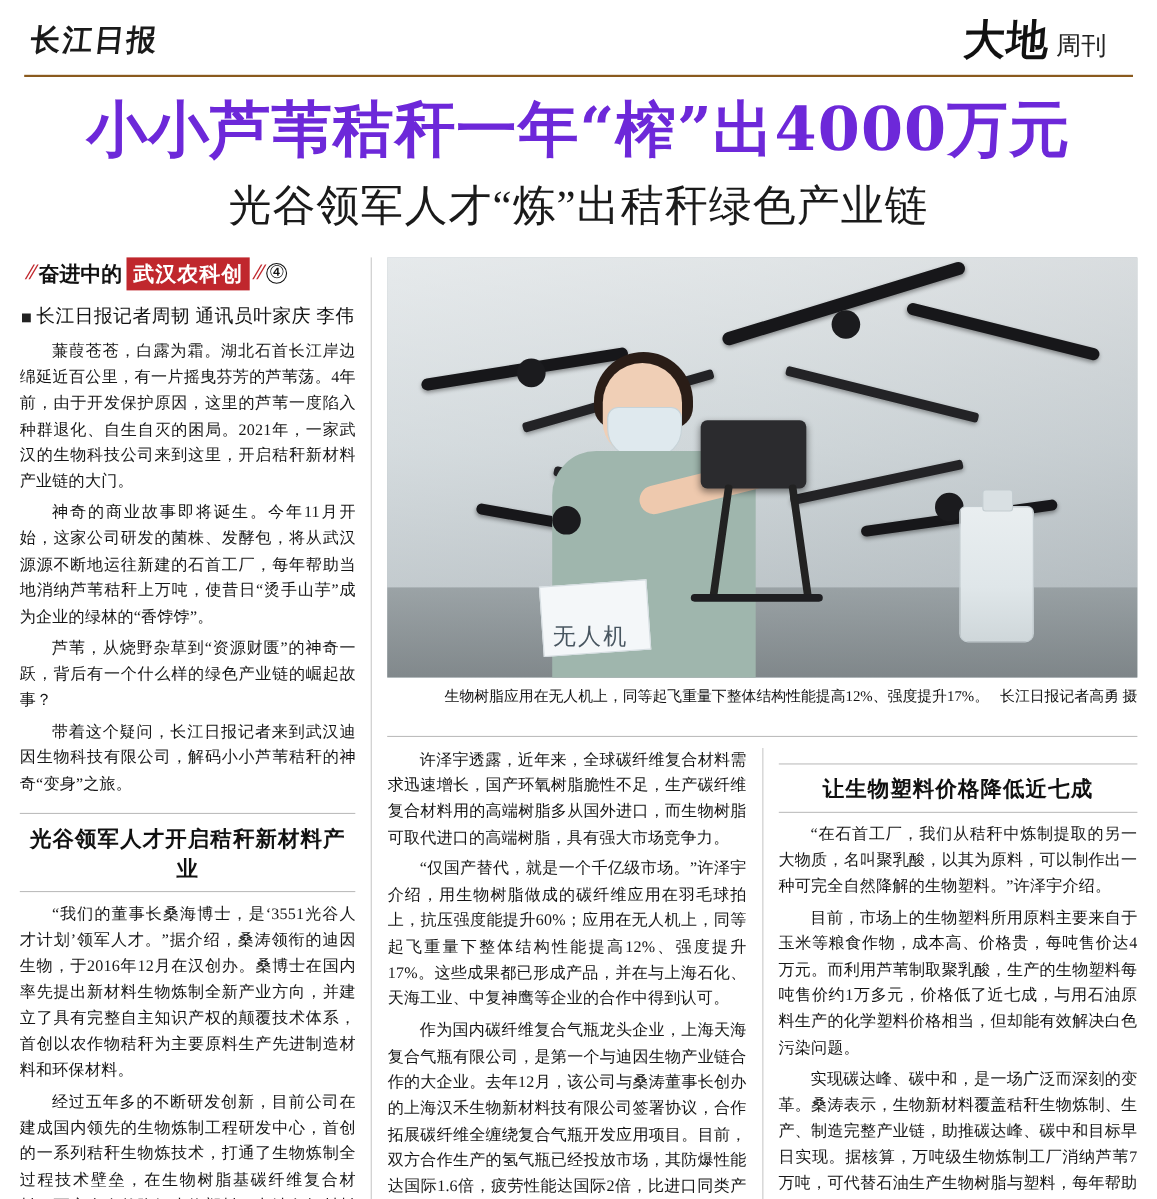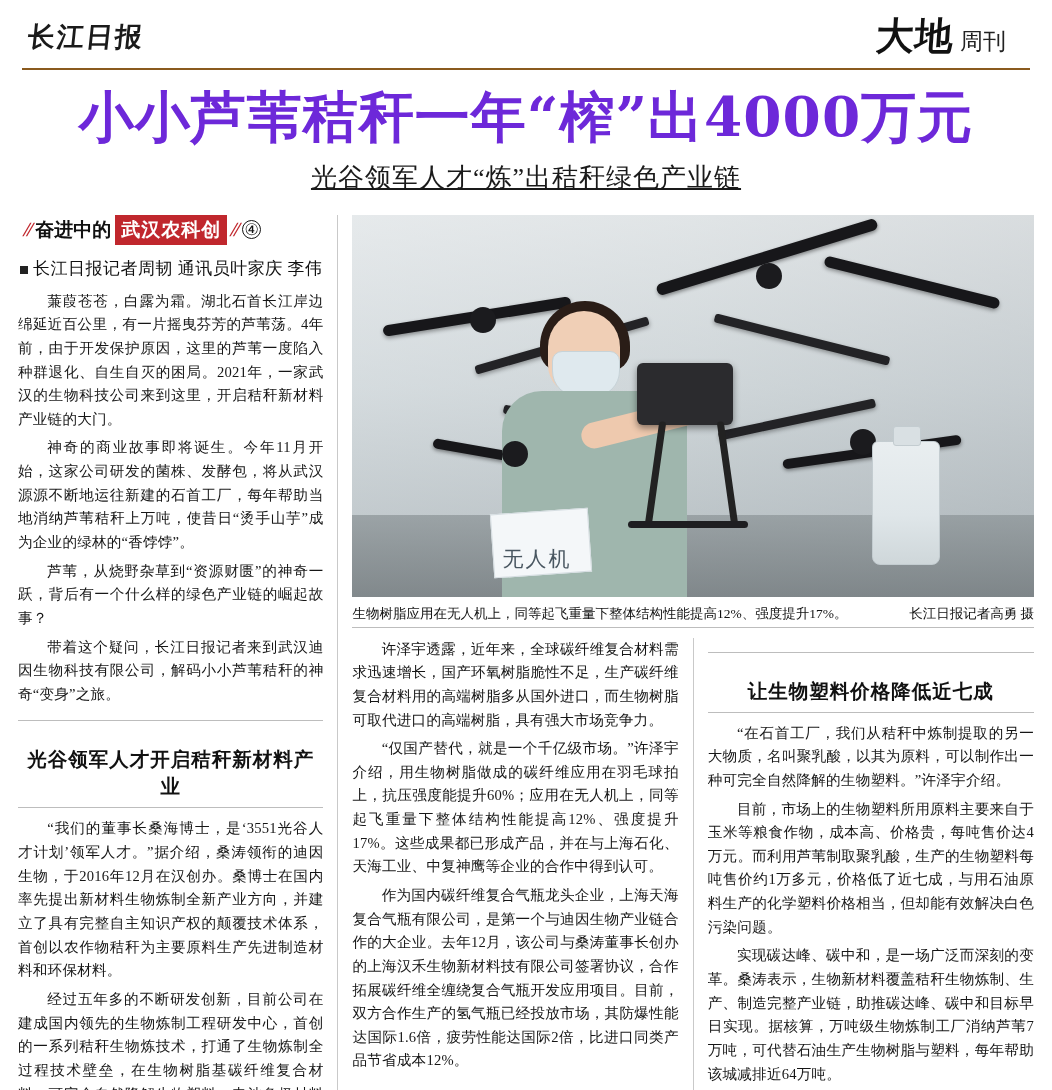--- a/index.html
+++ b/index.html
@@ -79,25 +79,24 @@
   .headline {
     font-family: "DejaVu Serif", serif;
     font-weight: bold;
     font-size: 55px;
     letter-spacing: 1px;
     color: #6d28d9;
     line-height: 1.12;
   }
   .subheadline {
     font-family: "Liberation Serif", serif;
-    font-size: 26px;
+    font-size: 39px;
     color: #1a1a1a;
     margin-top: 12px;
     letter-spacing: 1px;
-    text-decoration: underline;
   }
 
   
   .content {
     display: flex;
     gap: 0;
     margin-top: 14px;
     position: relative;
   }
   .col {
@@ -181,21 +180,21 @@
     font-size: 19.5px;
     font-weight: bold;
     color: #111;
     margin: 14px 0 9px 0;
     padding-bottom: 7px;
     border-bottom: 1px solid #bdbdbd;
     letter-spacing: 1px;
   }
   .sec-head.topline {
     border-top: 1px solid #bdbdbd;
-    padding-top: 25px;
+    padding-top: 9px;
   }
 
   
   .photo-wrap {
     width: 100%;
     position: relative;
   }
   .photo {
     width: 100%;
     height: 382px;
@@ -343,26 +342,26 @@
     left: 150px; top: 330px;
     font-family: Liberation Mono, monospace;
     font-size: 21px;
     color: #2b3a46;
     letter-spacing: 2px;
     opacity: .85;
   }
 
   .caption {
     display: flex;
-    justify-content: space-between;
+    justify-content: flex-end;
     align-items: baseline;
     font-size: 13.5px;
     color: #111;
     margin-top: 8px;
-    padding-bottom: 4px;
+    padding-bottom: 27px;
     border-bottom: 1px solid #bdbdbd;
   }
   .caption .credit { white-space: nowrap; padding-left: 10px; }
   .mid-cols {
     display: flex;
     gap: 14px;
     margin-top: 10px;
   }
   .mid-col { width: 50%; }
   .mid-col.sep {

